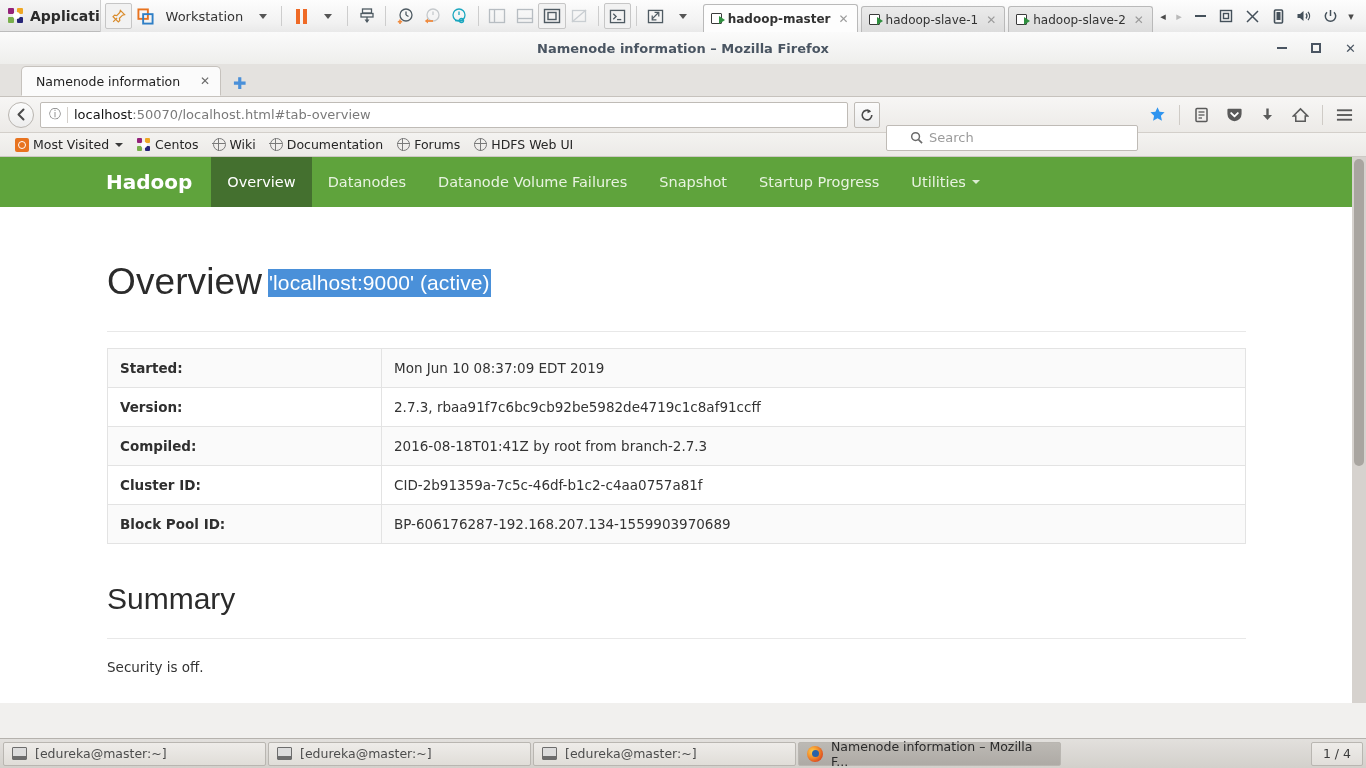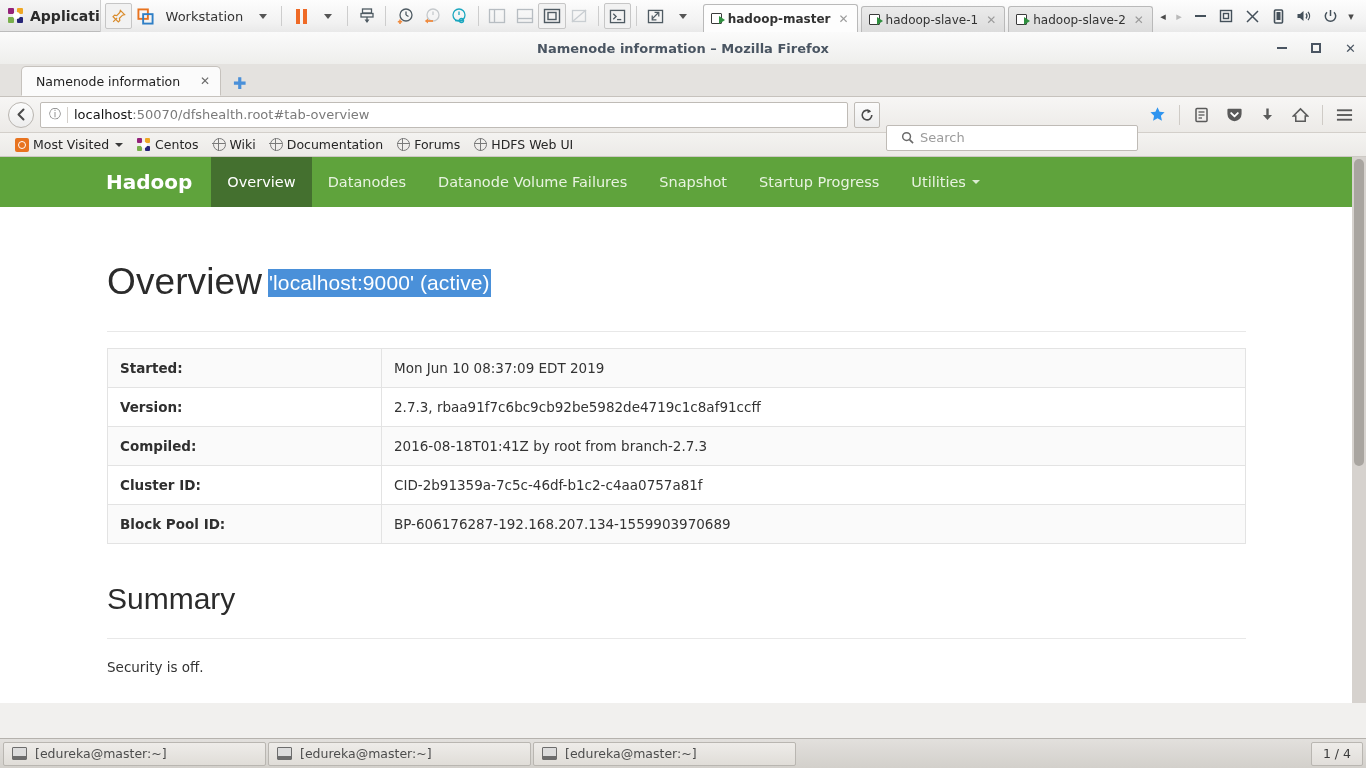--- a/index.html
+++ b/index.html
@@ -140,21 +140,21 @@
   .ff-urlsep { width:1px;height:16px;background:#d4d0cb;margin:0 6px 0 2px; }
   .ff-url { font-size: 13px; color:#7a7a7a; white-space:nowrap; overflow:hidden; }
   .ff-url b { color:#111; font-weight:normal; }
   .ff-reload {
     width:26px;height:26px;border:1px solid #bfbbb6;border-radius:2px;
     background:linear-gradient(to bottom,#fcfcfc,#ececec);
     display:flex;align-items:center;justify-content:center;color:#4a4a4a;font-size:14px;
   }
   .ff-search {
     width: 252px; height:26px; background:#fff; border:1px solid #bfbbb6; border-radius:2px;
-    display:flex;align-items:center;gap:6px;padding:0 14px;margin-top:46px;
+    display:flex;align-items:center;gap:6px;padding:0 23px;margin-top:46px;
   }
   .ff-search span.ph { color:#9b9b9b; font-size:13px; }
   .ff-tbtn { width:27px;height:26px;display:flex;align-items:center;justify-content:center;color:#5a5a5a;font-size:14px;}
   .ff-vsep { width:1px;height:20px;background:#cfcbc6;margin:0 2px; }
 
   .ff-bookmarks {
     height: 24px; background: linear-gradient(to bottom,#f4f3f1,#eceae7);
     display:flex;align-items:center;gap:0; padding-left: 8px;
     border-bottom: 1px solid #cdc9c4;
   }
@@ -500,21 +500,21 @@
 
     <div class="ff-navbar">
       <div class="ff-back">
         <svg width="15" height="15" viewBox="0 0 15 15">
             <path d="M9.5 2.5 L4.5 7.5 L9.5 12.5" fill="none" stroke="#4a4a4a" stroke-width="2" stroke-linecap="round" stroke-linejoin="round"></path>
           </svg>
       </div>
       <div class="ff-urlbar">
         <span class="ff-info">ⓘ</span>
         <span class="ff-urlsep"></span>
-        <span class="ff-url"><b>localhost</b><span>:50070/dfshealth.root#tab-overview</span></span>
+        <span class="ff-url"><b>localhost</b><span>:50070/localhost.html#tab-overview</span></span>
       </div>
       <div class="ff-reload">
         <svg width="14" height="14" viewBox="0 0 14 14">
             <path d="M11.8 7 A4.8 4.8 0 1 1 10 3.3" fill="none" stroke="#4a4a4a" stroke-width="1.6"></path>
             <path d="M7.3 1.2 L11.2 3.5 L7.6 5.3" fill="#4a4a4a"></path>
           </svg>
       </div>
       <div class="ff-search">
         <svg width="13" height="13" viewBox="0 0 14 14">
             <circle cx="6" cy="6" r="4.2" fill="none" stroke="#6a6a6a" stroke-width="1.6"></circle>
@@ -671,16 +671,20 @@
       <span>[edureka@master:~]</span>
     </div>
     <div class="task">
       <span class="term-ico"></span>
       <span>[edureka@master:~]</span>
     </div>
     <div class="task">
       <span class="term-ico"></span>
       <span>[edureka@master:~]</span>
     </div>
+    <div class="task active">
+      <span class="ff-ico"></span>
+      <span>Namenode information – Mozilla F...</span>
+    </div>
     <div class="workspace">1 / 4</div>
   </div>
 
 </div>
 
 </body></html>

